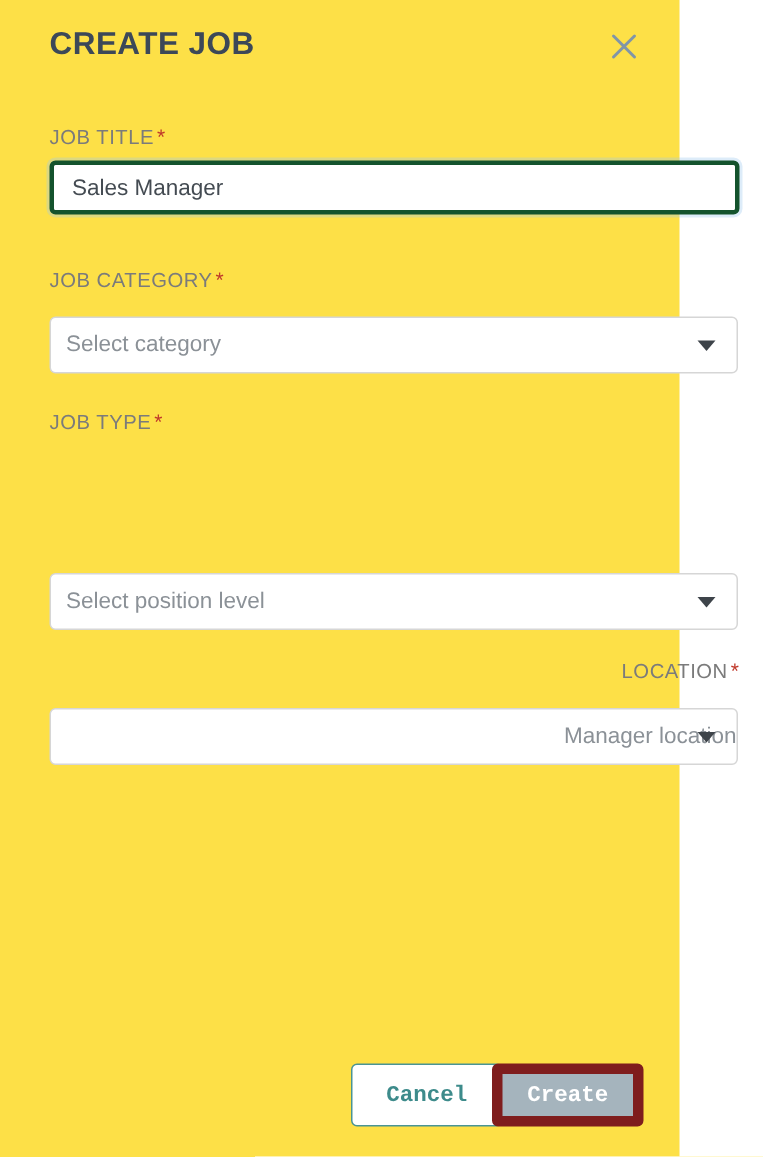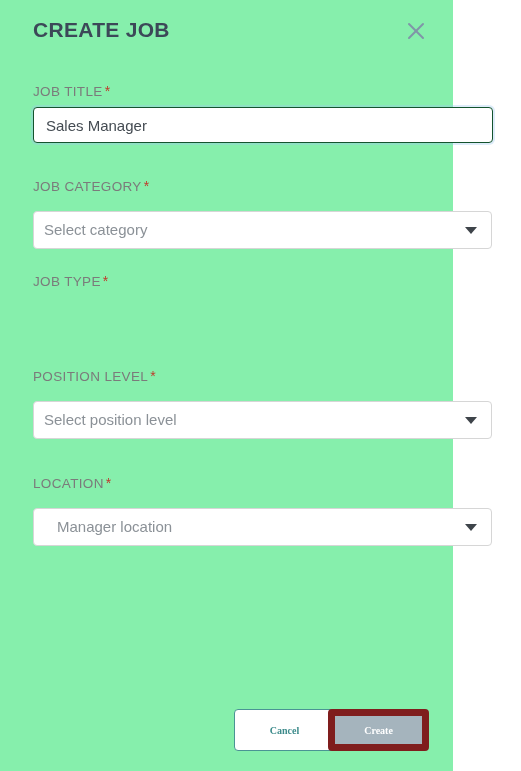--- a/index.html
+++ b/index.html
@@ -12,21 +12,21 @@
     height: 771px;
     font-family: "Liberation Sans", sans-serif;
     -webkit-font-smoothing: antialiased;
     overflow: hidden;
   }
 
   .modal {
     position: relative;
     width: 453px;
     height: 771px;
-    background: #86efac;
+    background: #fde047;
     box-sizing: border-box;
   }
 
   
   .modal-header {
     position: absolute;
     top: 0;
     left: 0;
     right: 0;
     height: 62px;
@@ -86,21 +86,21 @@
   .text-input {
     box-sizing: border-box;
     display: block;
     width: 460px;
     height: 36px;
     padding: 0 12px;
     font-family: "Liberation Sans", sans-serif;
     font-size: 15px;
     color: #444b52;
     background: #ffffff;
-    border: 1px solid #14532d;
+    border: 3px solid #14532d;
     border-radius: 4px;
     outline: none;
     box-shadow: 0 0 0 2px rgba(158, 201, 238, 0.35);
     caret-color: #222;
   }
   .text-input::placeholder { color: #9aa0a6; }
 
   
   .select-wrap {
     position: relative;
@@ -140,22 +140,22 @@
   .modal-footer {
     position: absolute;
     left: 0;
     right: 0;
     bottom: 0;
     height: 80px;
   }
   .btn {
     position: absolute;
     box-sizing: border-box;
-    font-family: Liberation Serif, serif;
-    font-size: 10px;
+    font-family: Liberation Mono, monospace;
+    font-size: 15px;
     font-weight: bold;
     border-radius: 4px;
     cursor: pointer;
     display: flex;
     align-items: center;
     justify-content: center;
     user-select: none;
   }
   .btn-cancel {
     right: 118px;
@@ -212,30 +212,27 @@
       </div>
     </div>
 
     <div class="field" style="top: 210px;">
       <div class="field-label">
         <span>JOB TYPE</span><span class="req">*</span>
       </div>
     </div>
 
     <div class="field" style="top: 305px;">
-      <div class="field-label">
-        <span>POSITION LEVEL</span><span class="req">*</span>
-      </div>
       <div class="select-wrap">
         <span class="select-value">Select position level</span>
         <span class="caret"></span>
       </div>
     </div>
 
-    <div class="field" style="top: 412px;">
+    <div class="field" style="top: 376px; text-align: right;">
       <div class="field-label">
         <span>LOCATION</span><span class="req">*</span>
       </div>
       <div class="select-wrap">
         <span class="select-value indented">Manager location</span>
         <span class="caret"></span>
       </div>
     </div>
 
   </div>

